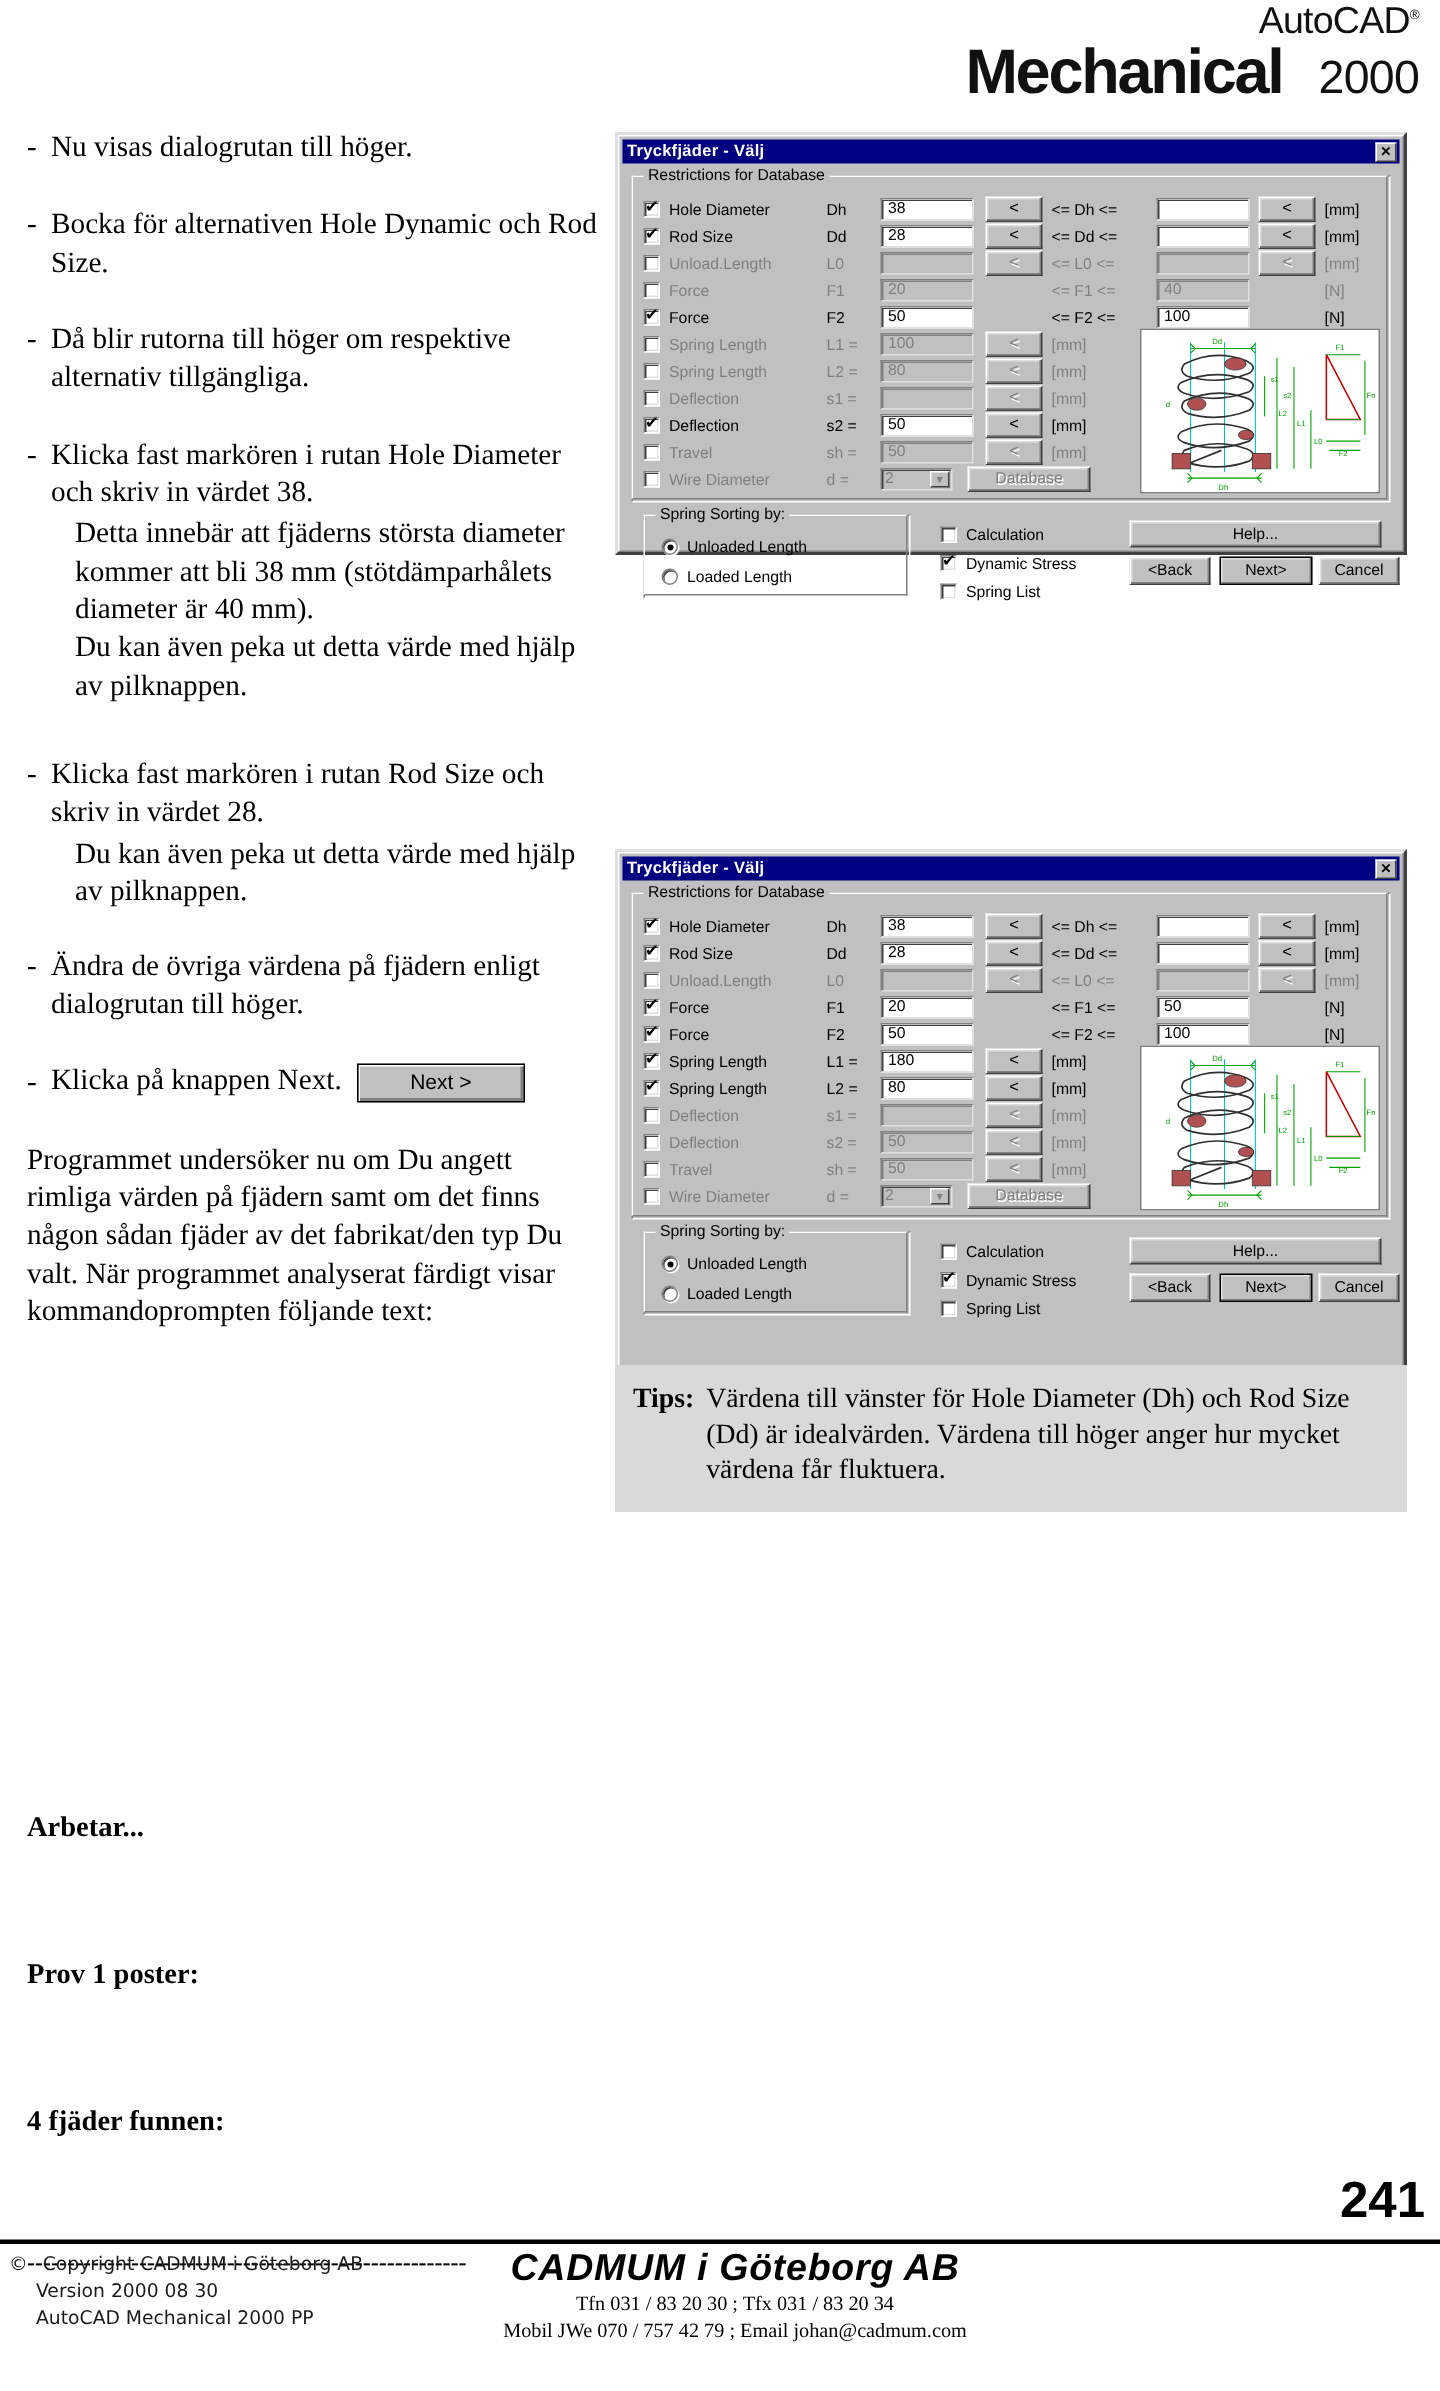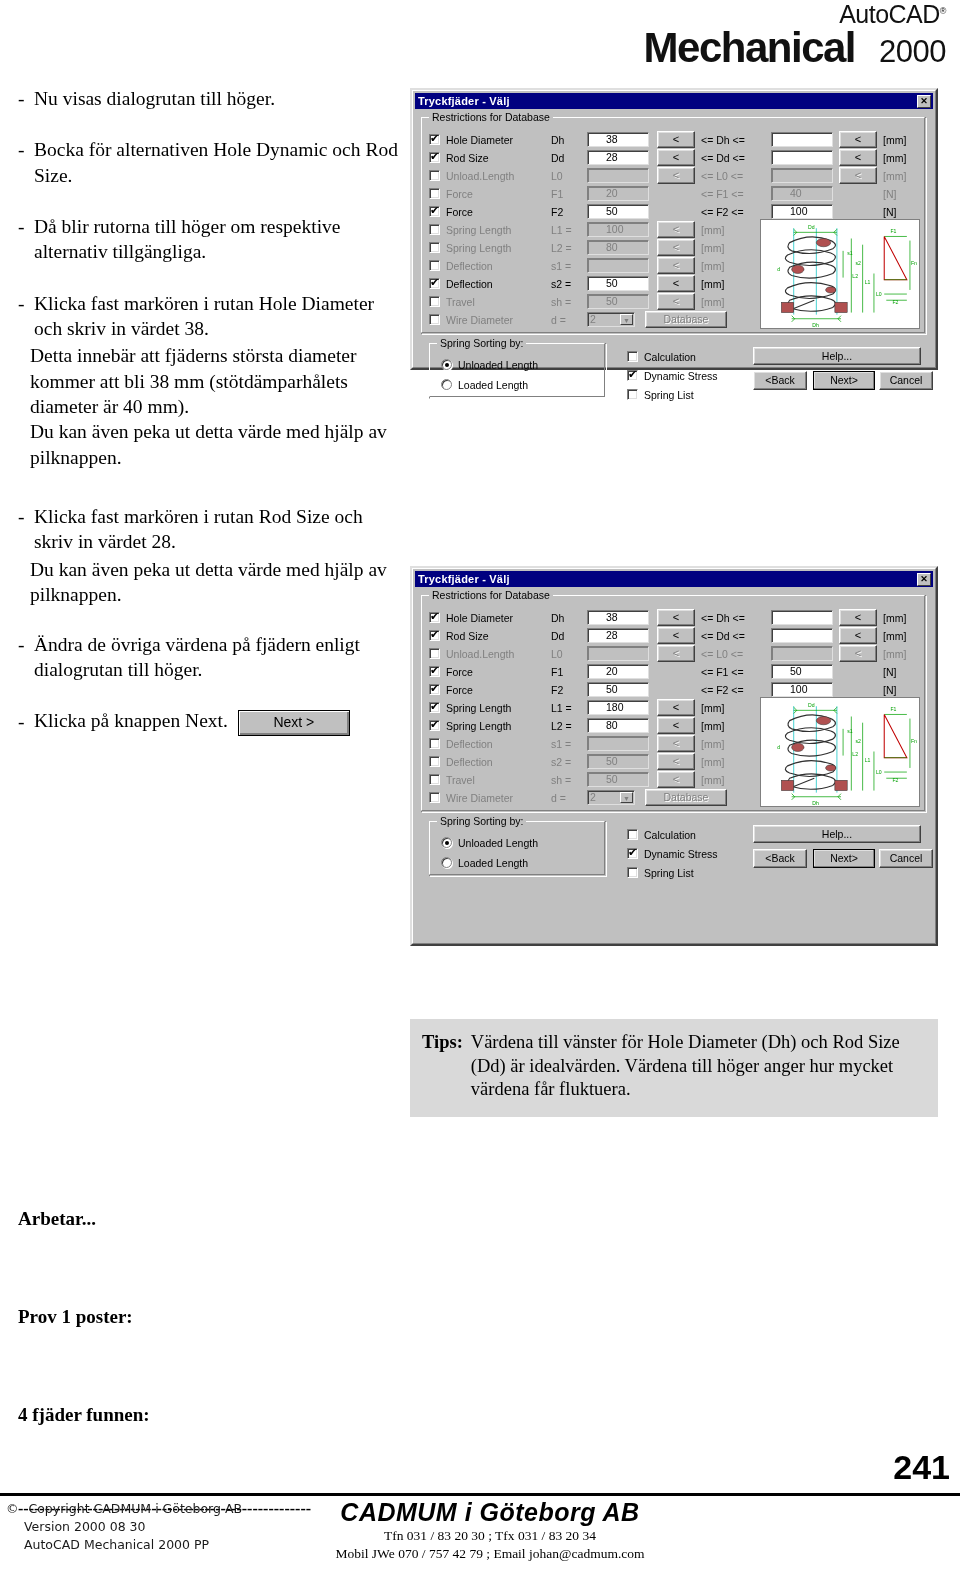--- a/index.html
+++ b/index.html
@@ -20,21 +20,21 @@
   .logo-mech { font-family:"Liberation Sans", sans-serif; font-weight:bold; font-size:42px;
                letter-spacing:-1.5px; color:#111; margin-top:-2px; }
   .logo-2000 { font-family:"Liberation Sans", sans-serif; font-weight:400; font-size:31px;
                letter-spacing:-0.5px; color:#111;margin-left:24px; }
 
   
   .left-col { position:absolute; left:18px; top:86px; width:382px; }
   .bullet { display:flex; font-size:19.5px; line-height:1.30; margin-bottom:2px; }
   .bullet .dash { width:16px; flex:0 0 16px; }
   .bullet .btext { flex:1; }
-  .para { font-size:19.5px; line-height:1.30; margin-left:12px; }
+  .para { font-size:19.5px; line-height:1.30; margin-left:32px; }
   .gap-m { height:24px; }
   .gap-l { height:34px; }
 
   .inline-next {
     display:inline-block; vertical-align:middle; margin-left:10px;
     width:112px; height:26px; line-height:22px; text-align:center;
     background:#c0c0c0; color:#000;
     font-family:"Liberation Sans", sans-serif; font-size:14px;
     border:1px solid #000;
     box-shadow: inset 1px 1px 0 #ffffff, inset -2px -2px 0 #808080;
@@ -97,21 +97,21 @@
   .cb-label.dis { color:#808080; }
 
   .sym { position:absolute; font-size:10.5px; }
   .sym.dis { color:#808080; }
 
   .tb {
     position:absolute; height:15px; background:#ffffff;
     border-top:1px solid #808080; border-left:1px solid #808080;
     border-right:1px solid #dfdfdf; border-bottom:1px solid #dfdfdf;
     box-shadow: inset 1px 1px 0 #404040, inset -1px -1px 0 #ffffff;
-    font-size:10.5px; line-height:13px; padding-left:18px; color:#000;
+    font-size:10.5px; line-height:13px; padding-left:4px; color:#000;
     overflow:hidden; white-space:nowrap;
   }
   .tb.dis { background:#c0c0c0; color:#808080; box-shadow:inset 1px 1px 0 #808080; }
 
   .btn {
     position:absolute; background:#c0c0c0; text-align:center;
     border-top:1px solid #ffffff; border-left:1px solid #ffffff;
     border-right:1px solid #404040; border-bottom:1px solid #404040;
     box-shadow: inset -1px -1px 0 #808080, inset 1px 1px 0 #dfdfdf;
     font-size:10.5px; color:#000; line-height:1;
@@ -222,20 +222,21 @@
     <span class="btext">Ändra de övriga värdena på fjädern enligt dialogrutan till höger.</span>
   </div>
   <div class="gap-m"></div>
 
   <div class="bullet" style="align-items:center;">
     <span class="dash">-</span>
     <span class="btext"><span>Klicka på knappen Next.</span><span class="inline-next">Next &gt;</span></span>
   </div>
   <div class="gap-m"></div>
 
+  <div class="para" style="margin-left:0;">Programmet undersöker nu om Du angett rimliga värden på fjädern samt om det finns någon sådan fjäder av det fabrikat/den typ Du valt. När programmet analyserat färdigt visar kommandoprompten följande text:</div>
 </div>
 
 <div class="dlg" id="dlg1" style="left:410px; top:88px; width:528px; height:282px;">
   <div class="dlg-inner">
     <div class="titlebar">
       <span class="tb-title">Tryckfjäder - Välj</span>
       <span class="tb-close">✕</span>
     </div>
     <div class="dlg-content" style="position:relative; height:calc(100% - 16px);">
         <div class="groupbox" style="left: 6px; top: 8px; width: 506px; height: 218px;">
@@ -612,21 +613,21 @@
           <span class="cb-label">Spring List</span>
         </div>
         <div class="btn" style="left: 338px; top: 238px; width: 168px; height: 18px;">Help...</div>
         <div class="btn" style="left: 338px; top: 262px; width: 54px; height: 19px;">&lt;Back</div>
         <div class="btn default" style="left: 398px; top: 262px; width: 62px; height: 19px;">Next&gt;</div>
         <div class="btn" style="left: 464px; top: 262px; width: 54px; height: 19px;">Cancel</div>
       </div>
   </div>
 </div>
 
-<div class="tips" style="left:410px; top:1019px; width:528px; height:98px; padding:12px 10px 0 12px;">
+<div class="tips" style="left:410px; top:910px; width:528px; height:98px; padding:12px 10px 0 12px;">
   <div style="display:flex;">
     <span class="tips-label" style="flex:0 0 auto; margin-right:8px;">Tips:</span>
     <span class="tips-body">Värdena till vänster för Hole Diameter (Dh) och Rod Size (Dd) är idealvärden. Värdena till höger anger hur mycket värdena får fluktuera.</span>
   </div>
 </div>
 
 <div class="cmd" style="top:1138px;">
   <div>Arbetar...</div>
   <div>Prov 1 poster:</div>
   <div>4 fjäder funnen:</div>

